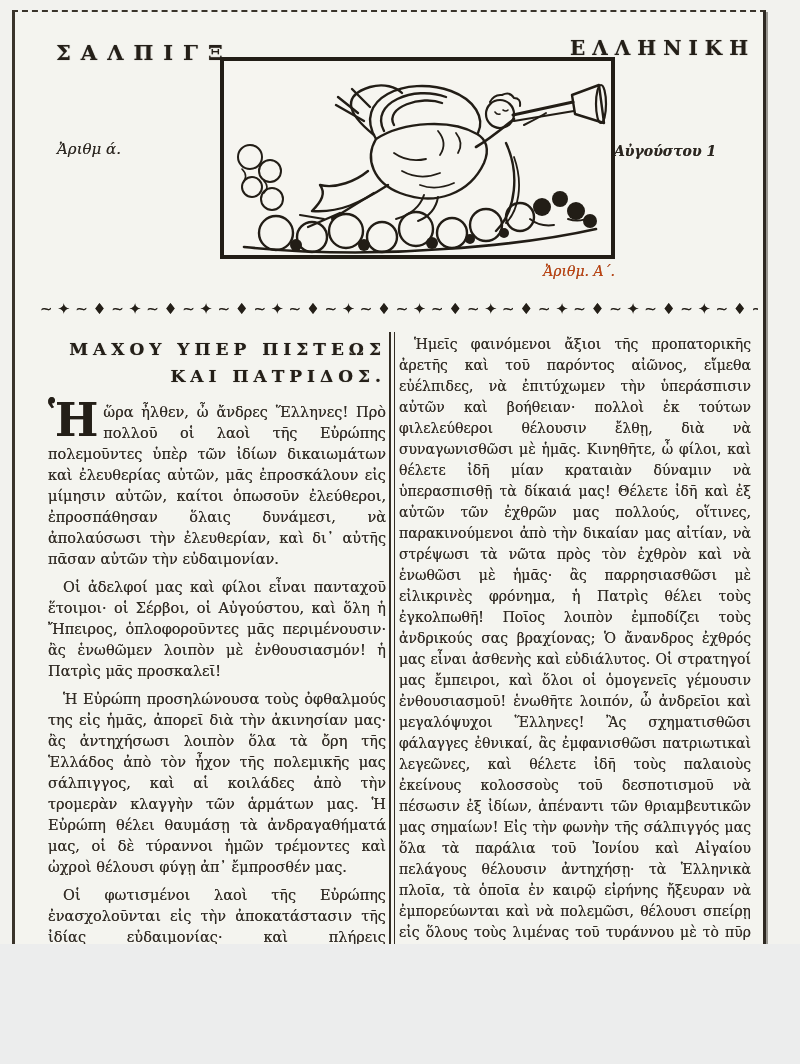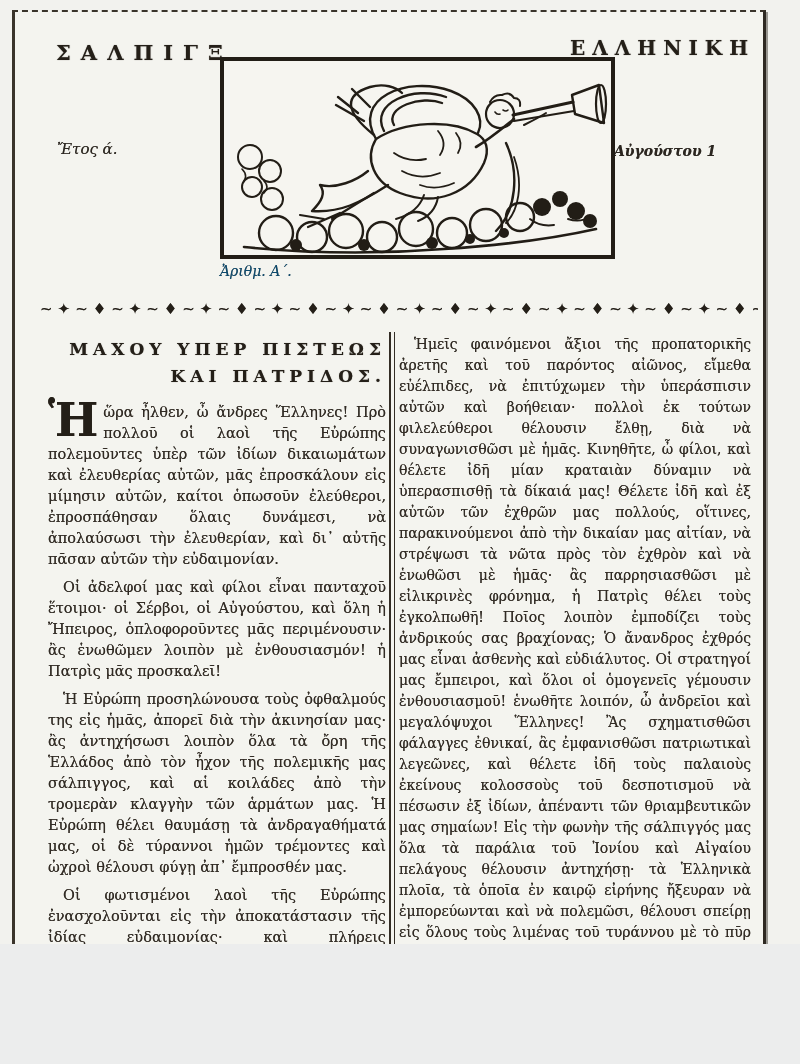--- a/index.html
+++ b/index.html
@@ -42,22 +42,22 @@
   .year-label{left:57px;top:140px;}
   .date-label{left:614px;top:143px;font-weight:bold;font-size:14px;}
   .engraving-box{
     left:220px;top:57px;width:387px;height:194px;
     border:4px solid #221d16;
     background:#f6f5f0;
   }
   .engraving-box svg{display:block;width:100%;height:100%;}
   .issue-caption{
     left:220px;top:263px;width:395px;
-    text-align:left;font-size:14px;font-style:italic;
-    color:#0c4a6e;text-shadow:0 0 .5px rgba(43,38,32,.6);
+    text-align:right;font-size:14px;font-style:italic;
+    color:#c2410c;text-shadow:0 0 .5px rgba(43,38,32,.6);
   }
   .ornament{
     left:40px;top:296px;width:718px;height:26px;
     text-align:center;white-space:nowrap;overflow:hidden;
     font-family:"DejaVu Sans", sans-serif;
     font-size:15px;line-height:26px;letter-spacing:5px;
     color:#241f18;text-shadow:0 0 .6px rgba(36,31,24,.7);
   }
   .col{
     text-align:justify;
@@ -90,21 +90,21 @@
 </head>
 <body>
 
 <div class="page">
 
   <div class="frame"></div>
 
   <div class="abs masthead-title title-left">ΣΑΛΠΙΓΞ</div>
   <div class="abs masthead-title title-right">ΕΛΛΗΝΙΚΗ</div>
 
-  <div class="abs small-label year-label">Ἔτος ά.</div>
+  <div class="abs small-label year-label">Ἀριθμ ά.</div>
   <div class="abs small-label date-label">Αὐγούστου 1</div>
 
   <div class="abs engraving-box">
     <svg viewBox="0 0 387 194" fill="none" stroke="#221d16" stroke-width="2.4" stroke-linecap="round" stroke-linejoin="round">
 
       <path d="M152,78 C128,38 182,14 227,30 C251,39 261,57 254,72"></path>
       <path d="M160,70 C145,42 190,24 222,36"></path>
       <path d="M170,64 C160,46 198,34 218,42"></path>
       <path d="M150,74 C120,50 120,34 146,26 C160,22 172,26 178,32"></path>
       <path d="M140,60 L112,44 M134,52 L114,36 M146,46 L128,28"></path>

